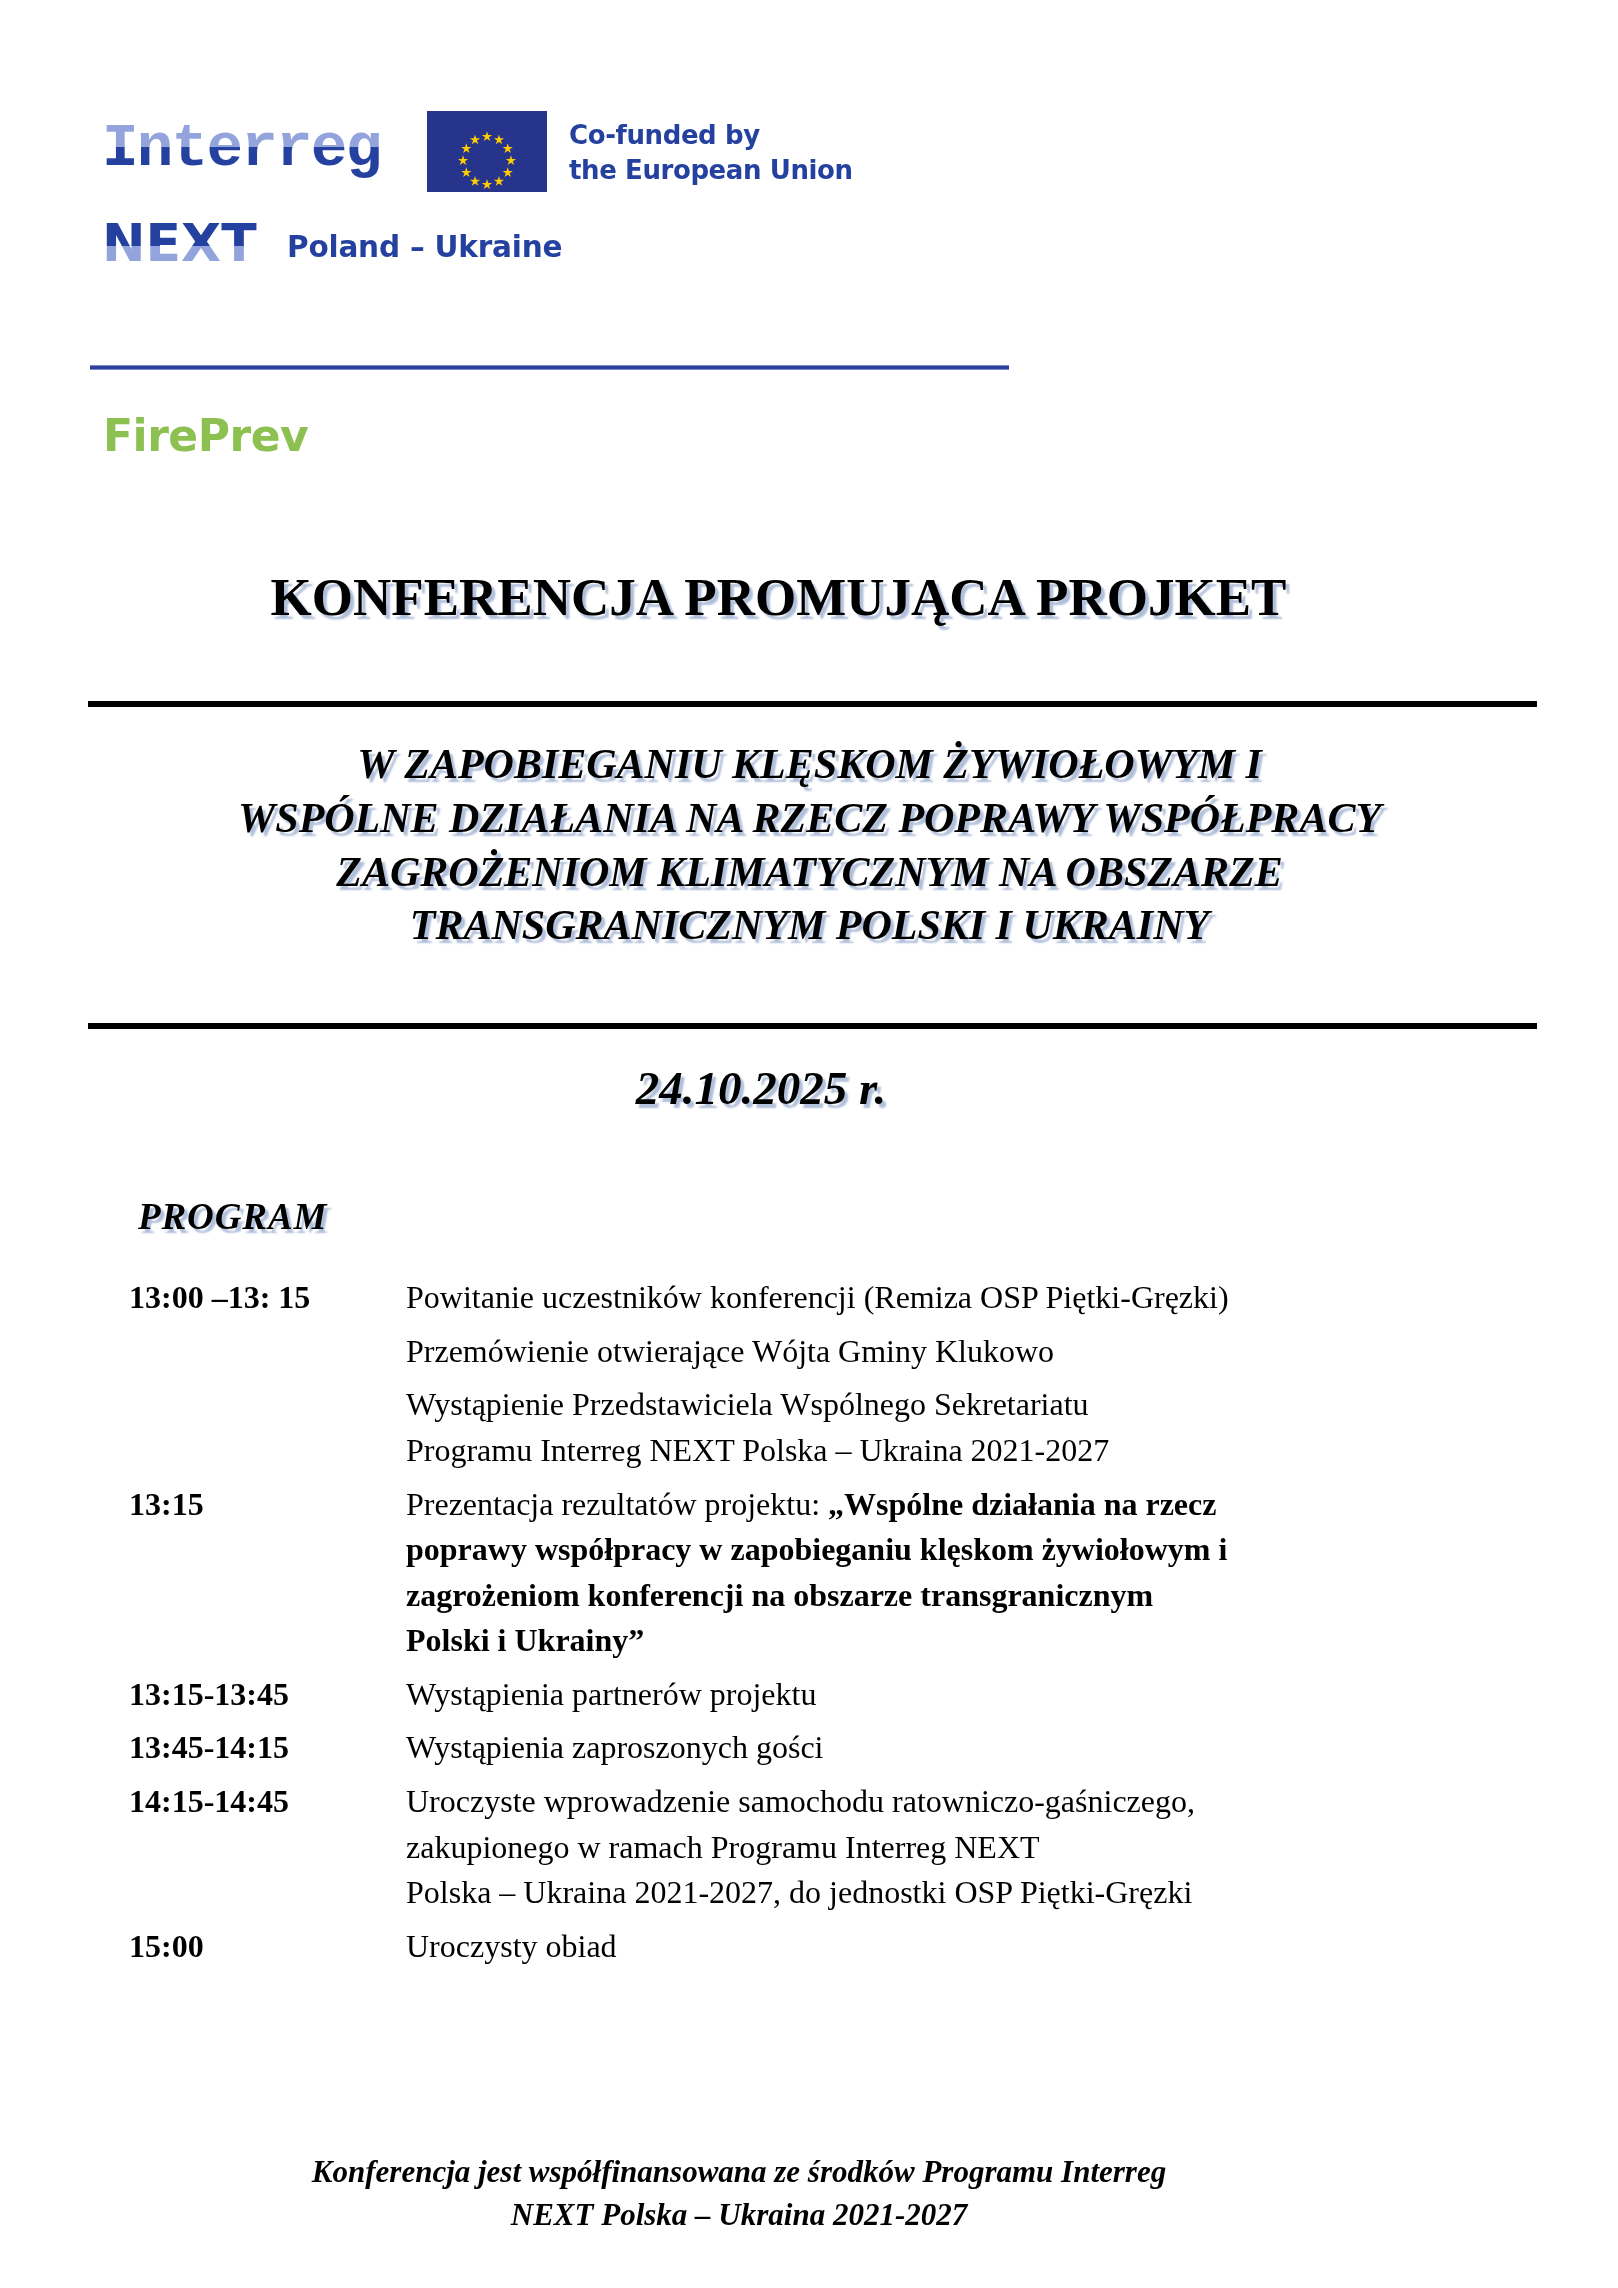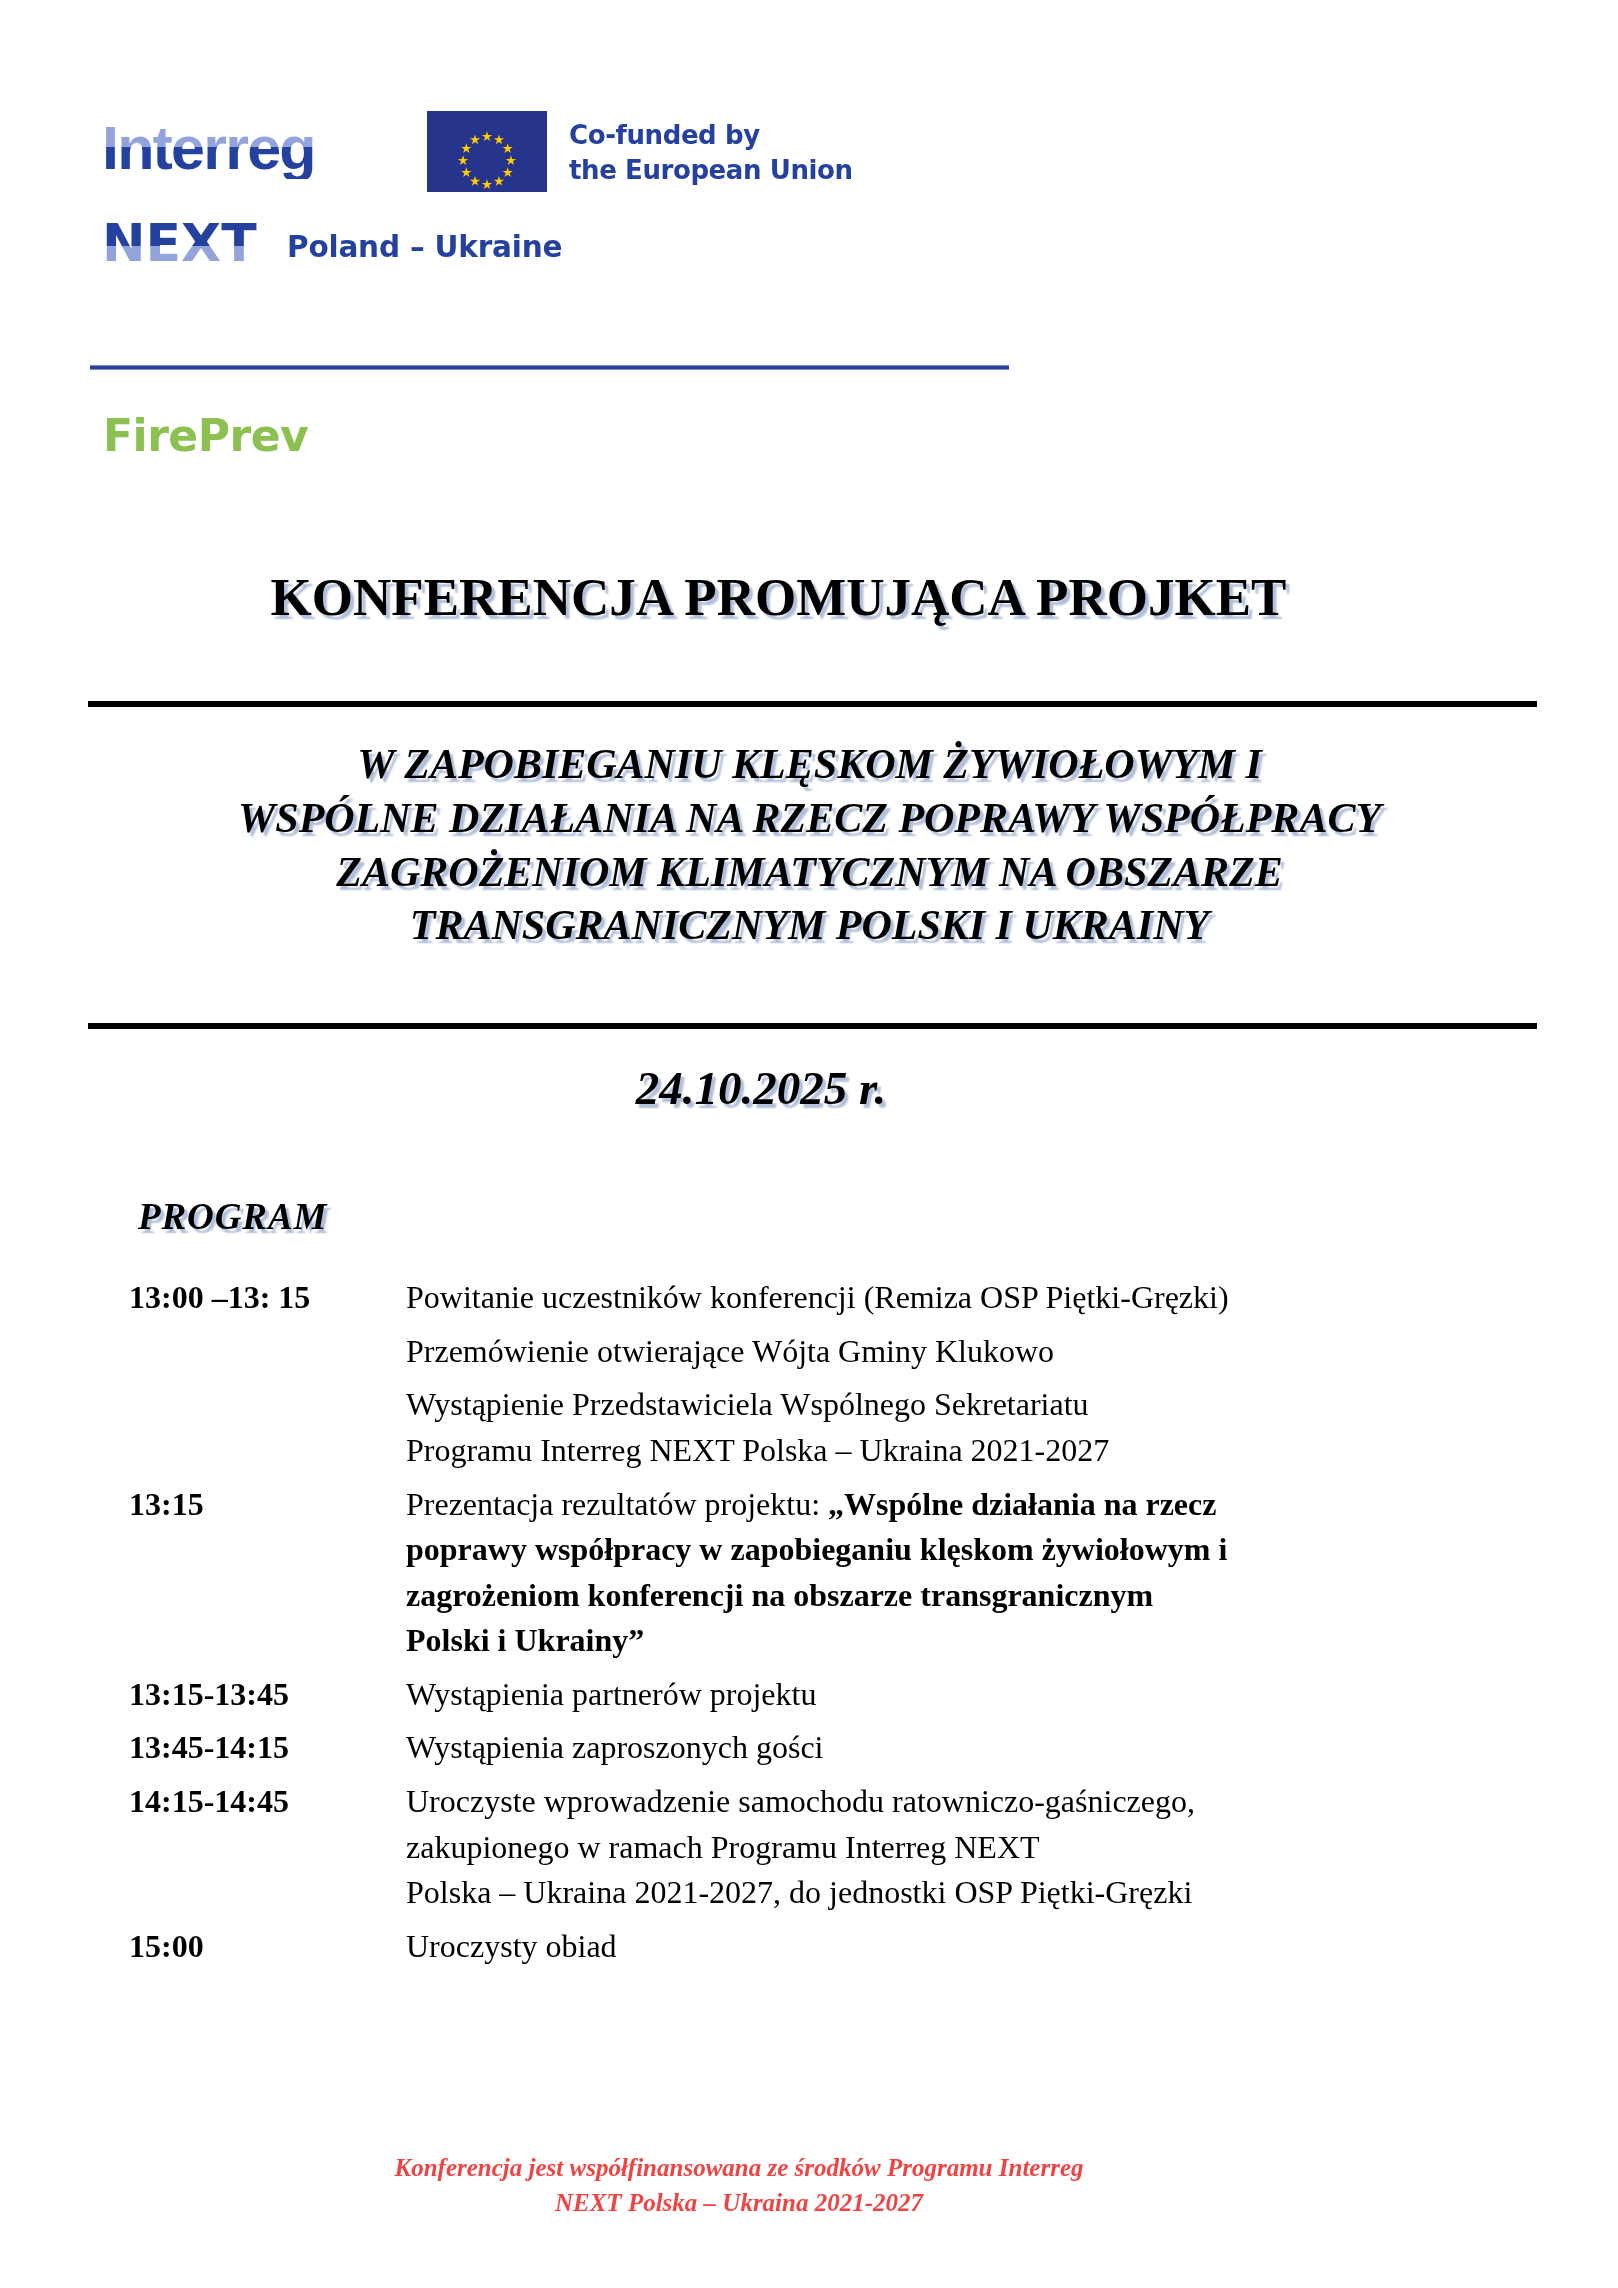--- a/index.html
+++ b/index.html
@@ -35,21 +35,21 @@
   .logo-row1 {
     position: relative;
     height: 102px;
   }
 
   
   .interreg-mark {
     position: absolute;
     left: 0;
     top: 7.4px;
-    font-family: Liberation Sans, sans-serif;
+    font-family: Liberation Mono, monospace;
     font-weight: bold;
     font-size: 61px;
     letter-spacing: -1.8px;
     line-height: 1;
     color: #2441a0;
     background: linear-gradient(to bottom,
                 #93a4dd 0%, #93a4dd 48%,
                 #2441a0 48%, #2441a0 100%);
     -webkit-background-clip: text;
     background-clip: text;
@@ -246,23 +246,23 @@
   
   .footer {
     position: absolute;
     left: 0;
     top: 2150px;
     width: 1478px;
     text-align: center;
     font-family: "Liberation Serif", serif;
     font-weight: bold;
     font-style: italic;
-    font-size: 25px;
+    font-size: 31px;
     line-height: 1.4;
-    color: #ef4444;
+    color: #000000;
   }
 </style>
 </head>
 <body>
 
 <div class="page">
 
   <div class="logo-block">
 
     <div class="logo-row1">

